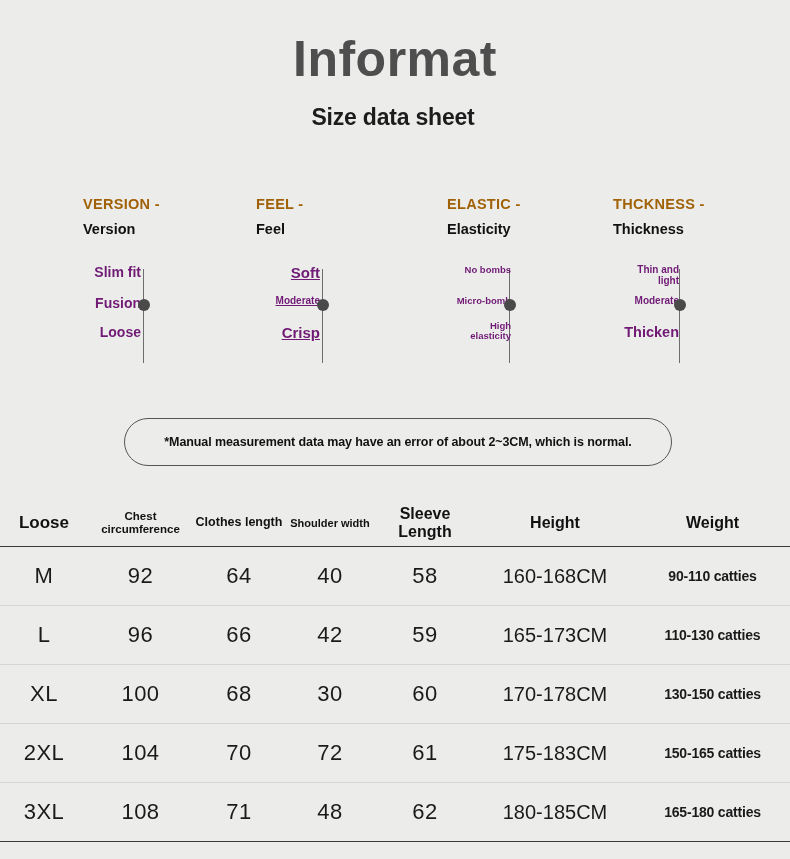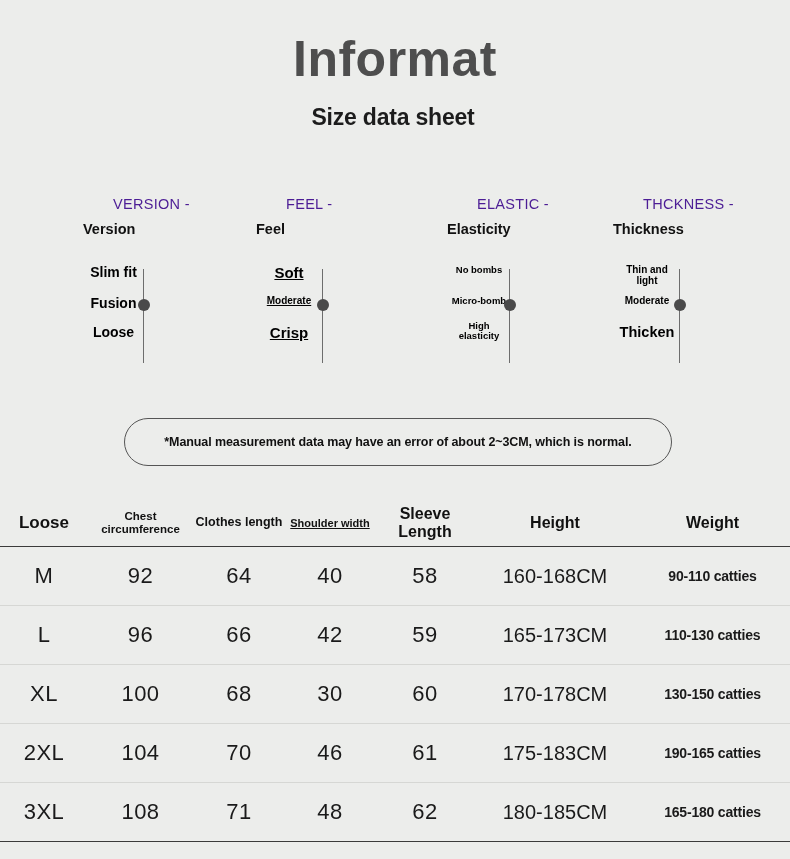--- a/index.html
+++ b/index.html
@@ -51,25 +51,24 @@
     top: 0;
     width: 170px;
   }
   .attr-0 { left: 83px; }
   .attr-1 { left: 256px; }
   .attr-2 { left: 447px; }
   .attr-3 { left: 613px; }
 
   .attr-kicker {
     font-size: 14.5px;
-    color: #4c1d95;
-    font-weight: normal;
+    color: #a16207;
+    font-weight: bold;
     letter-spacing: 0.3px;
     white-space: nowrap;
-    margin-left: 30px;
   }
   .attr-name {
     font-size: 14.5px;
     color: #111;
     font-weight: bold;
     margin-top: 9px;
     white-space: nowrap;
   }
 
   .slider {
@@ -81,24 +80,24 @@
   .slider-track {
     position: absolute;
     top: 4px;
     bottom: 2px;
     width: 1px;
     background: #6d6d6d;
   }
   .slider-opt {
     position: absolute;
     right: 0;
-    text-align: center;
+    text-align: right;
     line-height: 1.05;
     white-space: pre-line;
-    color: #000000;
+    color: #701a75;
     font-weight: bold;
   }
   .slider-dot {
     position: absolute;
     width: 12px;
     height: 12px;
     border-radius: 50%;
     background: #4a4a4a;
   }
 
@@ -201,21 +200,21 @@
   col.c2 { width: 92px; }
   col.c3 { width: 90px; }
   col.c4 { width: 100px; }
   col.c5 { width: 160px; }
   col.c6 { width: 155px; }
 
   
   .th-size  { font-size: 17px; }
   .th-chest { font-size: 11.5px; }
   .th-clen  { font-size: 12.5px; }
-  .th-shw   { font-size: 11px; text-decoration: underline; }
+  .th-shw   { font-size: 11px; }
   .th-slv   { font-size: 16px; }
   .th-ht    { font-size: 16px; }
   .th-wt    { font-size: 16px; }
 
   
   .td-plain {
     font-size: 22px;
     font-weight: normal;
     letter-spacing: 0.5px;
   }
@@ -347,24 +346,24 @@
       <td class="td-plain">68</td>
       <td class="td-plain">30</td>
       <td class="td-plain">60</td>
       <td class="td-height">170-178CM</td>
       <td class="td-weight">130-150 catties</td>
     </tr>
     <tr>
       <td class="td-size">2XL</td>
       <td class="td-plain">104</td>
       <td class="td-plain">70</td>
-      <td class="td-plain">46</td>
+      <td class="td-plain">72</td>
       <td class="td-plain">61</td>
       <td class="td-height">175-183CM</td>
-      <td class="td-weight">190-165 catties</td>
+      <td class="td-weight">150-165 catties</td>
     </tr>
     <tr>
       <td class="td-size">3XL</td>
       <td class="td-plain">108</td>
       <td class="td-plain">71</td>
       <td class="td-plain">48</td>
       <td class="td-plain">62</td>
       <td class="td-height">180-185CM</td>
       <td class="td-weight">165-180 catties</td>
     </tr>

